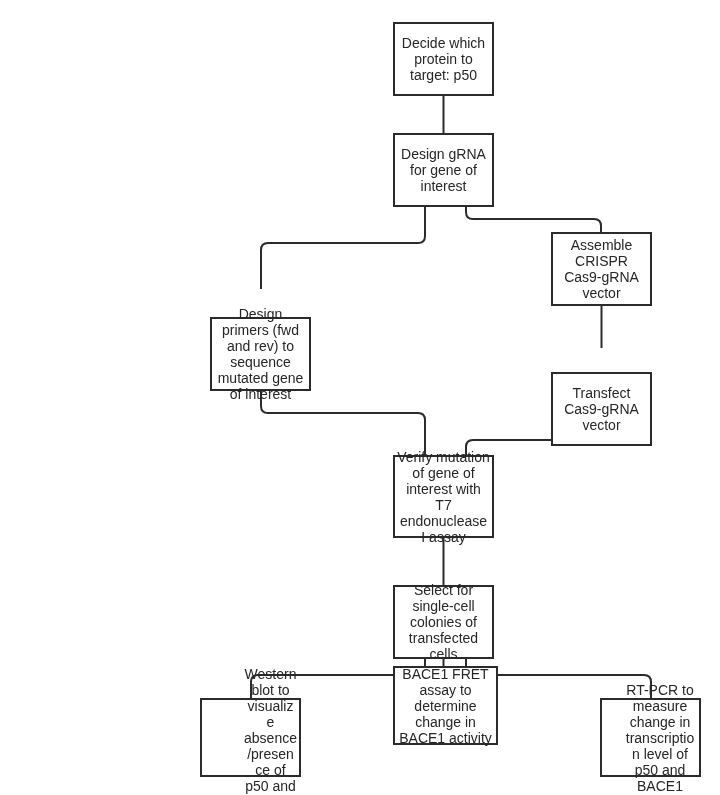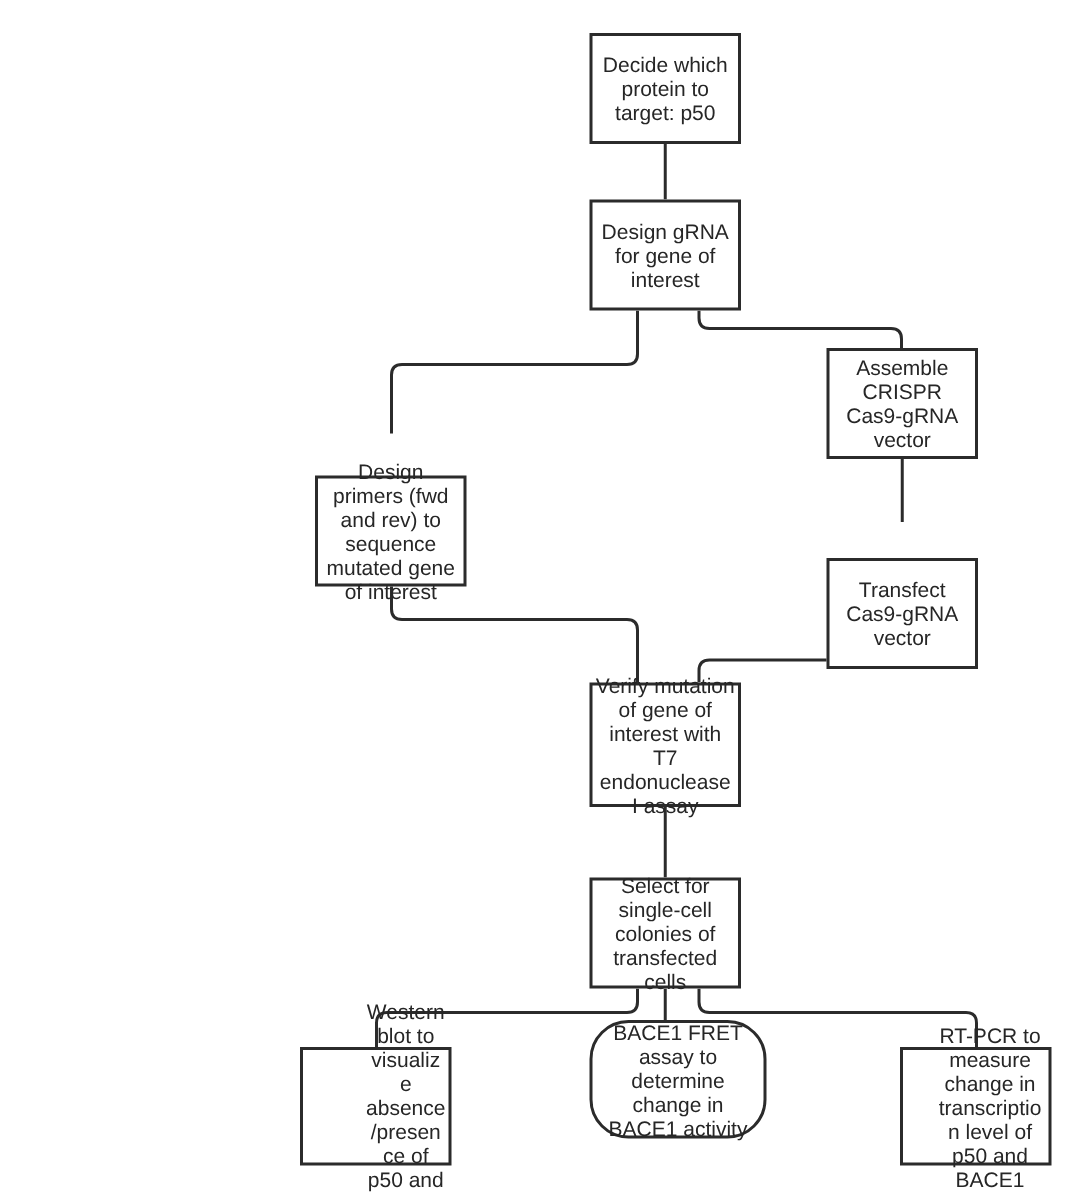--- a/index.html
+++ b/index.html
@@ -108,21 +108,21 @@
   </div>
 
   <div class="node" style="left: 393px; top: 585px; width: 101px; height: 74px; align-items: center;">
     <span class="node-label">Select for single-cell colonies of transfected cells</span>
   </div>
 
   <div class="node" style="left: 200px; top: 698px; width: 101px; height: 79px; padding-left: 40px;">
     <span class="node-label">Western blot to visualize absence/presence of p50 and BACE1</span>
   </div>
 
-  <div class="node" style="left: 393px; top: 680px; width: 118px; height: 79px; border-radius: 26px;">
+  <div class="node" style="left: 393px; top: 666px; width: 105px; height: 79px;">
     <span class="node-label">BACE1 FRET assay to determine change in BACE1 activity</span>
   </div>
 
   <div class="node overflow" style="left: 600px; top: 698px; width: 101px; height: 79px; padding-left: 19px;">
     <span class="node-label">RT-PCR to measure change in transcription level of p50 and BACE1</span>
   </div>
 
 </div>
 
 </body></html>

